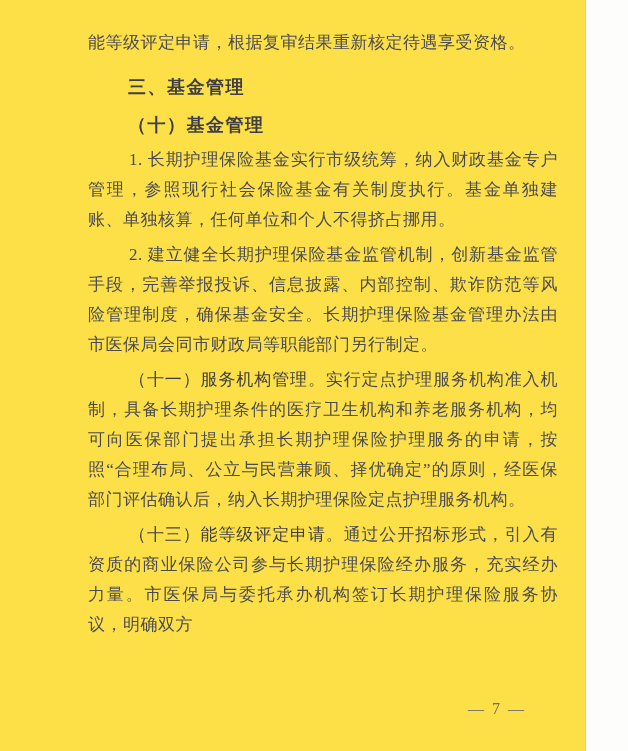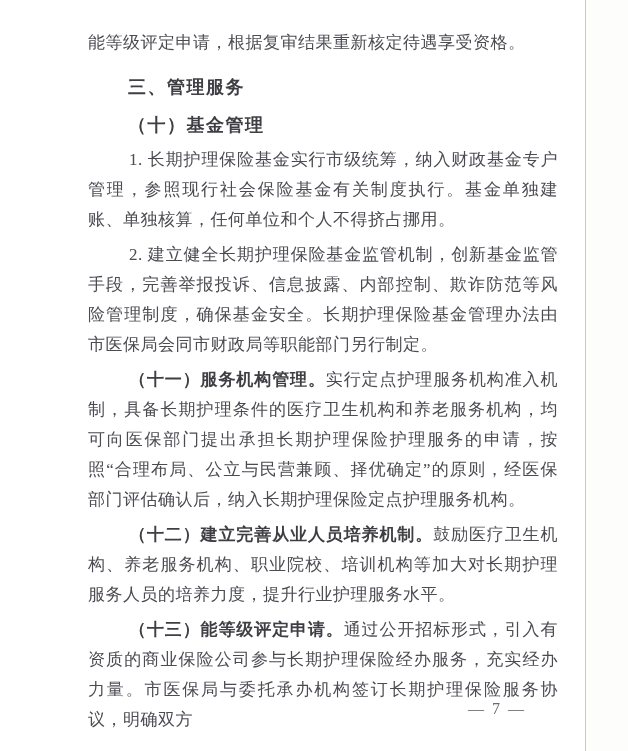--- a/index.html
+++ b/index.html
@@ -5,21 +5,21 @@
   html, body {
     margin: 0;
     padding: 0;
     background: #e9e9e9;
     font-family: "Liberation Serif", "DejaVu Serif", serif;
   }
   .page {
     position: relative;
     width: 628px;
     height: 751px;
-    background: #ffffff;
+    background: #fde047;
     overflow: hidden;
   }
   .scan-edge-line {
     position: absolute;
     top: 0;
     left: 585px;
     width: 1px;
     height: 751px;
     background: #c9c9cc;
   }
@@ -55,21 +55,21 @@
     margin-top: 14px;
     margin-left: 40px;
     font-size: 18px;
     font-weight: bold;
     color: #3e3e44;
     letter-spacing: 1.5px;
     text-align: left;
   }
   h3.heading { margin-top: 8px; }
   .lead {
-    font-weight: bold;
+    font-weight: normal;
     color: #3e3e44;
   }
   .footer {
     position: absolute;
     top: 700px;
     left: 88px;
     width: 468px;
     text-align: right;
     padding-right: 30px;
     box-sizing: border-box;
@@ -83,39 +83,36 @@
 
 <div class="page">
 
   <div class="scan-strip"></div>
   <div class="scan-edge-line"></div>
 
   <div class="content">
 
     <p class="body cont">能等级评定申请，根据复审结果重新核定待遇享受资格。</p>
 
-    <h2 class="heading">三、管理服务</h2>
+    <h2 class="heading">三、基金管理</h2>
 
     <h3 class="heading">（十）基金管理</h3>
 
     <p class="body indent">
       <span class="lead"></span><span>1. 长期护理保险基金实行市级统筹，纳入财政基金专户管理，参照现行社会保险基金有关制度执行。基金单独建账、单独核算，任何单位和个人不得挤占挪用。</span>
     </p>
 
     <p class="body indent">
       <span class="lead"></span><span>2. 建立健全长期护理保险基金监管机制，创新基金监管手段，完善举报投诉、信息披露、内部控制、欺诈防范等风险管理制度，确保基金安全。长期护理保险基金管理办法由市医保局会同市财政局等职能部门另行制定。</span>
     </p>
 
     <p class="body indent">
       <span class="lead">（十一）服务机构管理。</span><span>实行定点护理服务机构准入机制，具备长期护理条件的医疗卫生机构和养老服务机构，均可向医保部门提出承担长期护理保险护理服务的申请，按照“合理布局、公立与民营兼顾、择优确定”的原则，经医保部门评估确认后，纳入长期护理保险定点护理服务机构。</span>
     </p>
 
-    <p class="body indent">
-      <span class="lead">（十二）建立完善从业人员培养机制。</span><span>鼓励医疗卫生机构、养老服务机构、职业院校、培训机构等加大对长期护理服务人员的培养力度，提升行业护理服务水平。</span>
-    </p>
 
     <p class="body indent">
       <span class="lead">（十三）能等级评定申请。</span><span>通过公开招标形式，引入有资质的商业保险公司参与长期护理保险经办服务，充实经办力量。市医保局与委托承办机构签订长期护理保险服务协议，明确双方</span>
     </p>
 
   </div>
 
   <div class="footer">— 7 —</div>
 
 </div>

